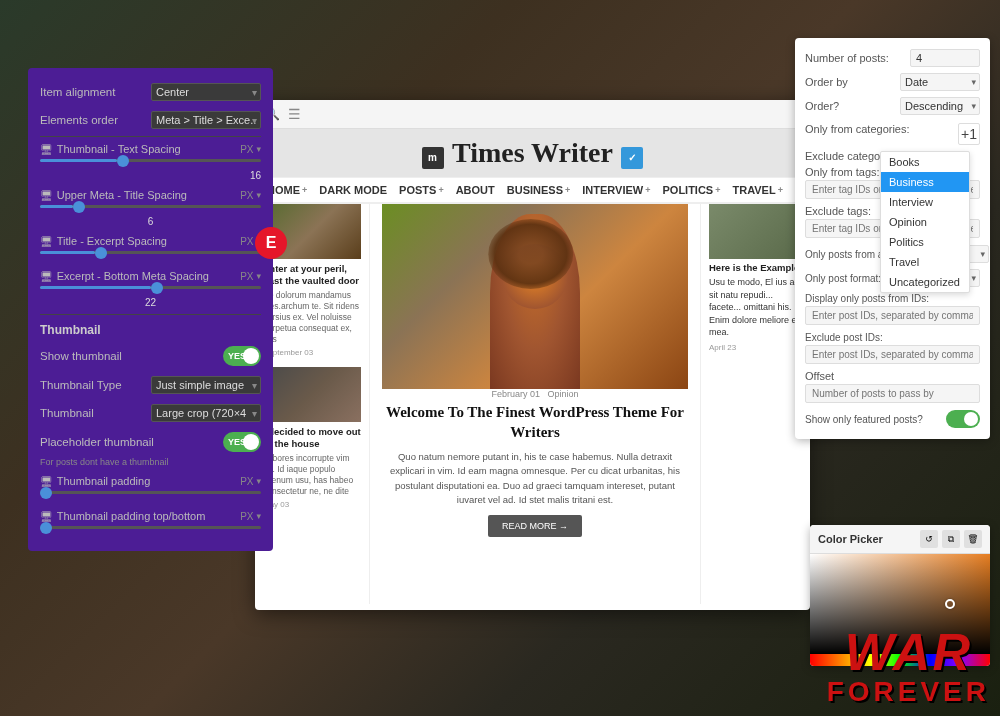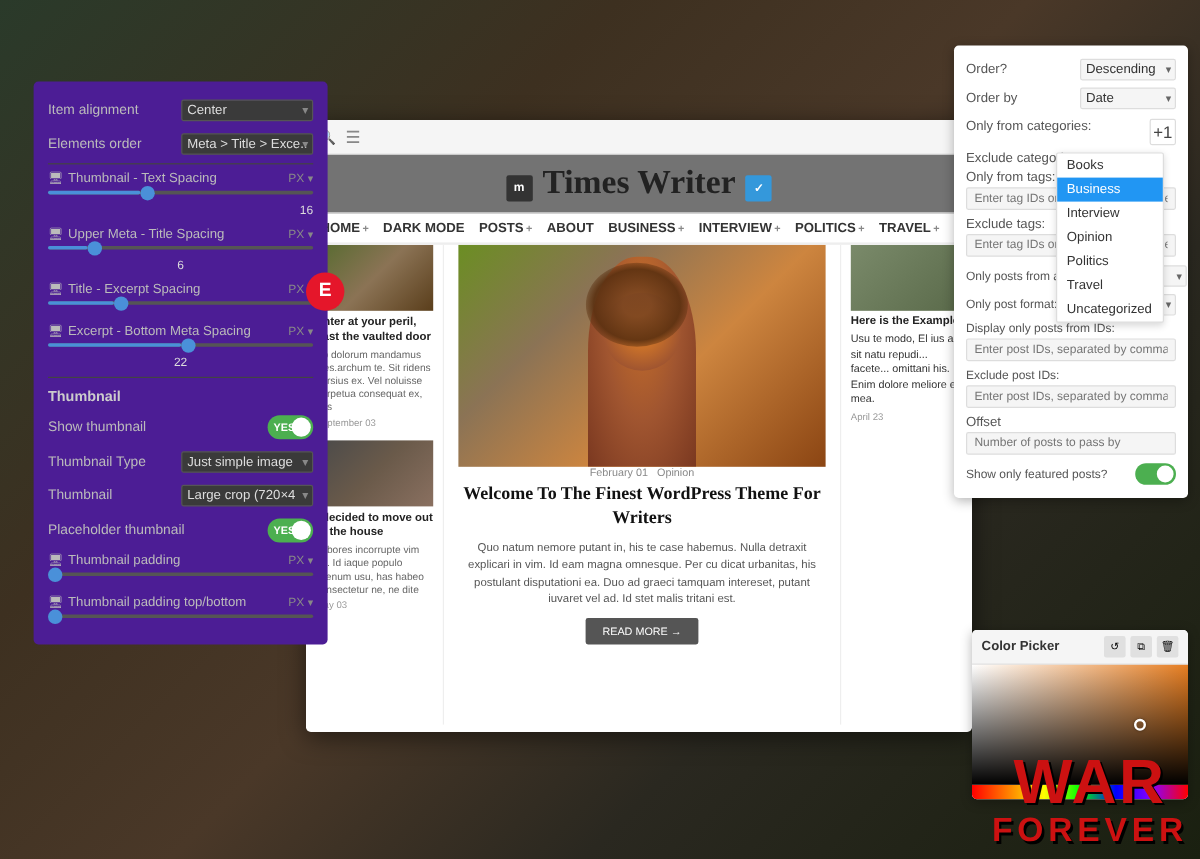--- a/index.html
+++ b/index.html
@@ -29,20 +29,21 @@
       text-align: center;
       line-height: 1;
     }
     .war-text {
       font-size: 52px;
       font-weight: 900;
       color: #cc1111;
       text-shadow: 2px 2px 0 #000;
       display: block;
       letter-spacing: 2px;
+      font-style: italic;
     }
     .forever-text {
       font-size: 28px;
       font-weight: 900;
       color: #cc1111;
       text-shadow: 2px 2px 0 #000;
       display: block;
       letter-spacing: 4px;
     }
 
@@ -260,21 +261,21 @@
       font-size: 12px;
     }
     .hamburger-icon {
       color: #888;
       font-size: 14px;
       cursor: pointer;
     }
 
     
     .site-header {
-      background: #737373;
+      background: #e5e5e5;
       padding: 8px 16px;
       display: flex;
       align-items: center;
       justify-content: center;
       border-bottom: 1px solid #eee;
       position: relative;
     }
     .site-logo {
       text-align: center;
     }
@@ -778,20 +779,21 @@
     </div>
   </div>
 
   <div class="panel-row">
     <label>Placeholder thumbnail</label>
     <div class="toggle-switch on">
       <div class="toggle-knob"></div>
       <span class="toggle-label">YES</span>
     </div>
   </div>
+  <div style="padding: 0 12px 4px; font-size:9px; color:#888;">For posts dont have a thumbnail</div>
 
   <div class="slider-section">
     <div class="slider-label-row">
       <div class="slider-label">
         <span style="font-size:10px;">🖥</span>
         <span>Thumbnail padding</span>
       </div>
       <div class="slider-value-box">
         <span class="px-label">PX</span>
         <span style="font-size:9px; color:#888;">▾</span>
@@ -916,38 +918,42 @@
         <div class="right-article-text">Usu te modo, El ius ad sit natu repudi... facete... omittani his. Enim dolore meliore ea mea.</div>
         <div class="right-article-date">April 23</div>
       </div>
     </div>
 
   </div>
 </div>
 
 <div class="right-panel">
 
-
   <div class="rp-row">
-    <span class="rp-label">Order?</span>
-    <div class="rp-select-wrapper">
-      <select class="rp-select">
-        <option>Descending</option>
-        <option>Ascending</option>
-      </select>
-    </div>
+    <span class="rp-label">Number of posts:</span>
+    <input class="rp-input" type="text" value="4" style="">
   </div>
 
   <div class="rp-row">
     <span class="rp-label">Order by</span>
     <div class="rp-select-wrapper">
       <select class="rp-select">
         <option>Date</option>
         <option>Title</option>
         <option>Random</option>
+      </select>
+    </div>
+  </div>
+
+  <div class="rp-row">
+    <span class="rp-label">Order?</span>
+    <div class="rp-select-wrapper">
+      <select class="rp-select">
+        <option>Descending</option>
+        <option>Ascending</option>
       </select>
     </div>
   </div>
 
   <div class="rp-row" style="align-items:flex-start; padding-top:5px;">
     <span class="rp-label">Only from categories:</span>
     <div style="position:relative;">
       <button class="rp-plus-btn">+1</button>
       
       <div class="categories-list">

